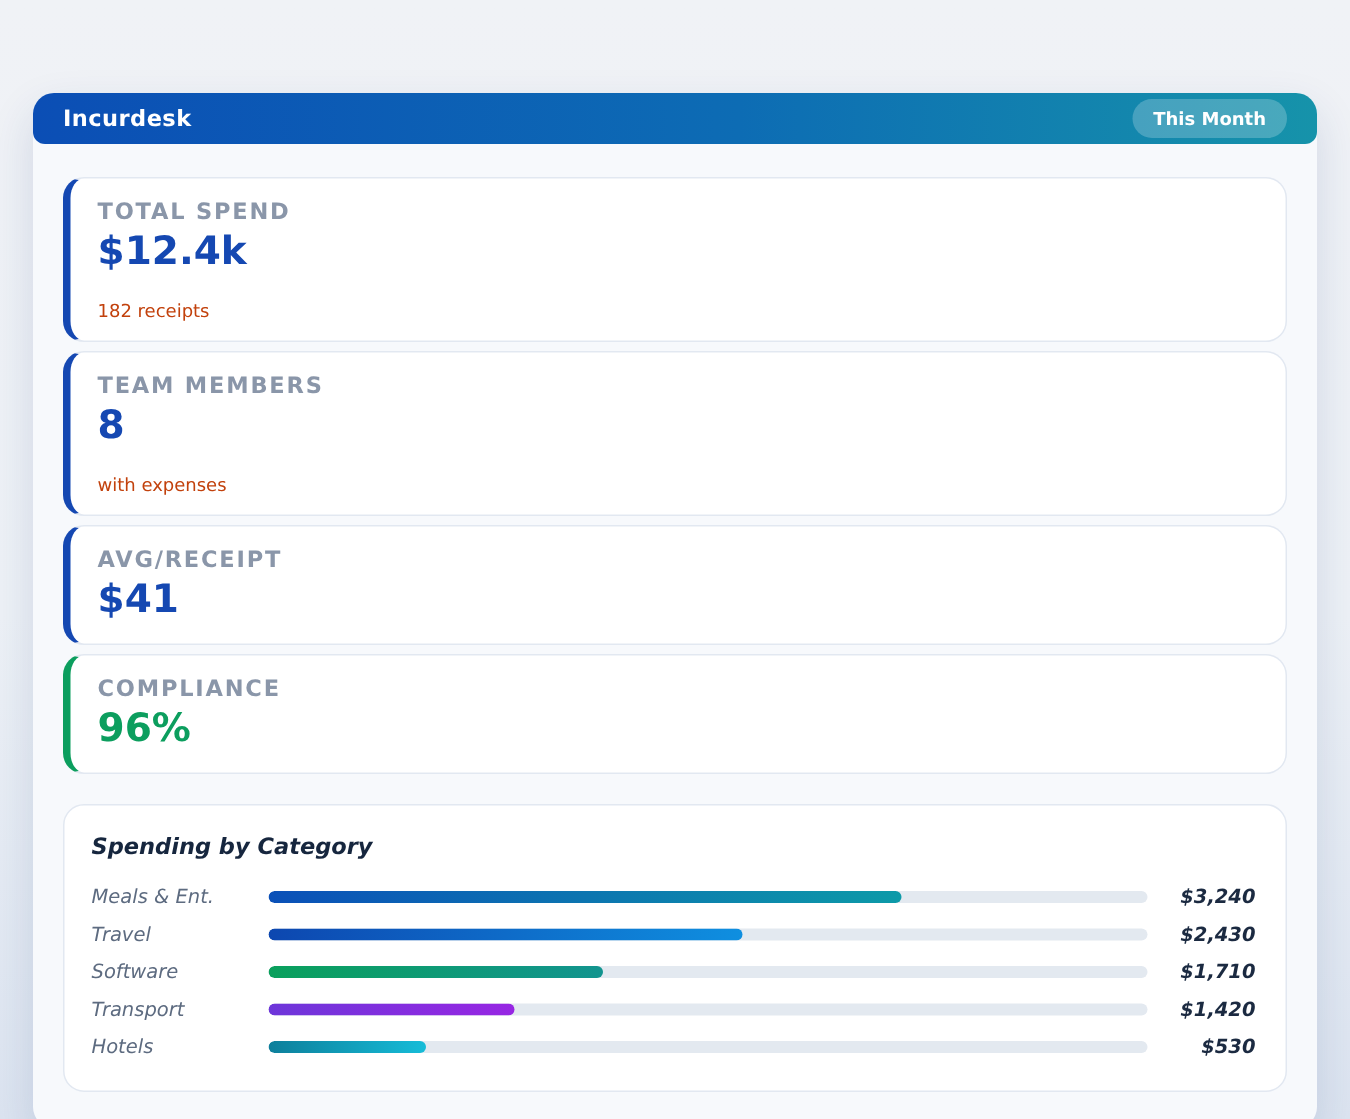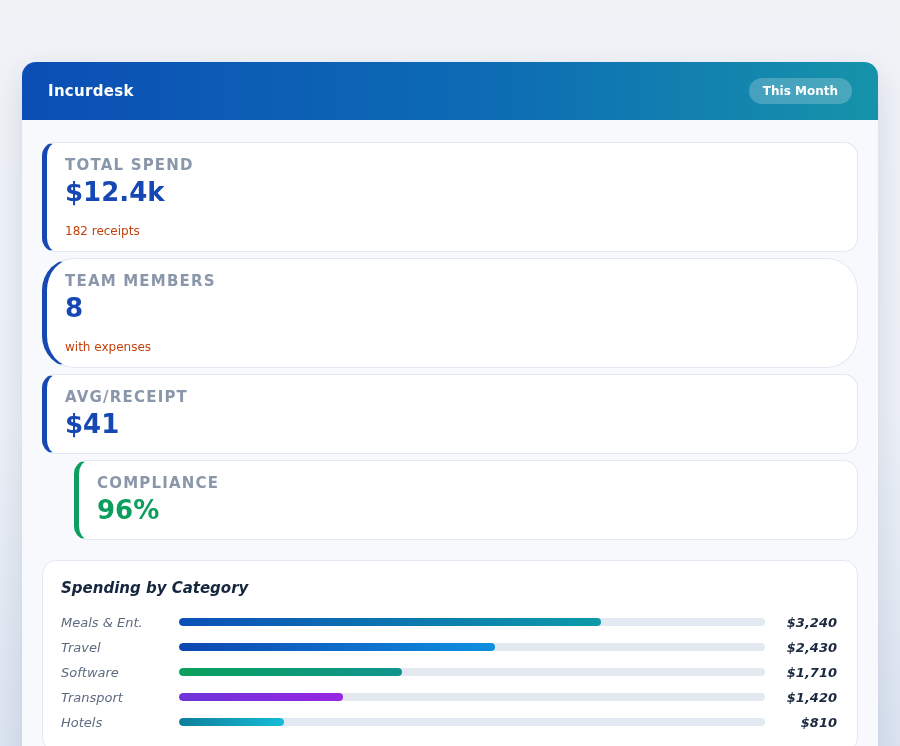--- a/index.html
+++ b/index.html
@@ -12,26 +12,27 @@
   }
   .app {
     position: absolute;
     left: 22px; top: 62px; width: 856px;
     border-radius: 14px;
     background: #f7f9fc;
     box-shadow: 0 12px 30px rgba(30, 60, 120, 0.14);
     overflow: hidden;
   }
   .header {
-    height: 58px;
+    height: 34px;
     background: linear-gradient(90deg, #0b4eb5 0%, #0d6cb4 55%, #1693aa 100%);
     display: flex;
     align-items: center;
     justify-content: space-between;
-    padding: 0 26px;
+    padding: 0 20px;
+    border-radius: 8px;
   }
   .app-title {
     color: #ffffff;
     font-size: 15px;
     font-weight: bold;
     letter-spacing: 0.02em;
   }
   .badge {
     background: rgba(255, 255, 255, 0.22);
     color: #ffffff;
@@ -123,32 +124,32 @@
     <div class="badge">This Month</div>
   </div>
   <div class="body">
 
     <div class="stat-card" style="border-left-color: rgb(21, 72, 178);">
       <div class="stat-label">TOTAL SPEND</div>
       <div class="stat-value" style="color: rgb(21, 72, 178);">$12.4k</div>
       <div class="stat-sub">182 receipts</div>
     </div>
 
-    <div class="stat-card" style="border-left-color: rgb(21, 72, 178); border-radius: 32px;">
+    <div class="stat-card" style="border-left-color: rgb(21, 72, 178);">
       <div class="stat-label">TEAM MEMBERS</div>
       <div class="stat-value" style="color: rgb(21, 72, 178);">8</div>
       <div class="stat-sub">with expenses</div>
     </div>
 
     <div class="stat-card" style="border-left-color: rgb(21, 72, 178);">
       <div class="stat-label">AVG/RECEIPT</div>
       <div class="stat-value" style="color: rgb(21, 72, 178);">$41</div>
     </div>
 
-    <div class="stat-card" style="border-left-color: rgb(12, 158, 94); margin-left: 32px;">
+    <div class="stat-card" style="border-left-color: rgb(12, 158, 94);">
       <div class="stat-label">COMPLIANCE</div>
       <div class="stat-value" style="color: rgb(12, 158, 94);">96%</div>
     </div>
 
     <div class="chart-card">
       <div class="chart-title">Spending by Category</div>
       <div id="chart-rows">
           <div class="chart-row">
             <span class="row-label">Meals &amp; Ent.</span>
             <div class="row-track" style="background: rgb(227, 233, 240);">
@@ -175,19 +176,19 @@
             <div class="row-track" style="background: rgb(227, 233, 240);">
               <div class="row-fill" style="width: 28%; background: linear-gradient(90deg, rgb(109, 54, 217), rgb(151, 38, 227));"></div>
             </div>
             <span class="row-value">$1,420</span>
           </div>
           <div class="chart-row">
             <span class="row-label">Hotels</span>
             <div class="row-track" style="background: rgb(227, 233, 240);">
               <div class="row-fill" style="width: 18%; background: linear-gradient(90deg, rgb(13, 127, 155), rgb(22, 188, 216));"></div>
             </div>
-            <span class="row-value">$810</span>
+            <span class="row-value">$530</span>
           </div>
         </div>
     </div>
 
   </div>
 </div>
 
 </body></html>

